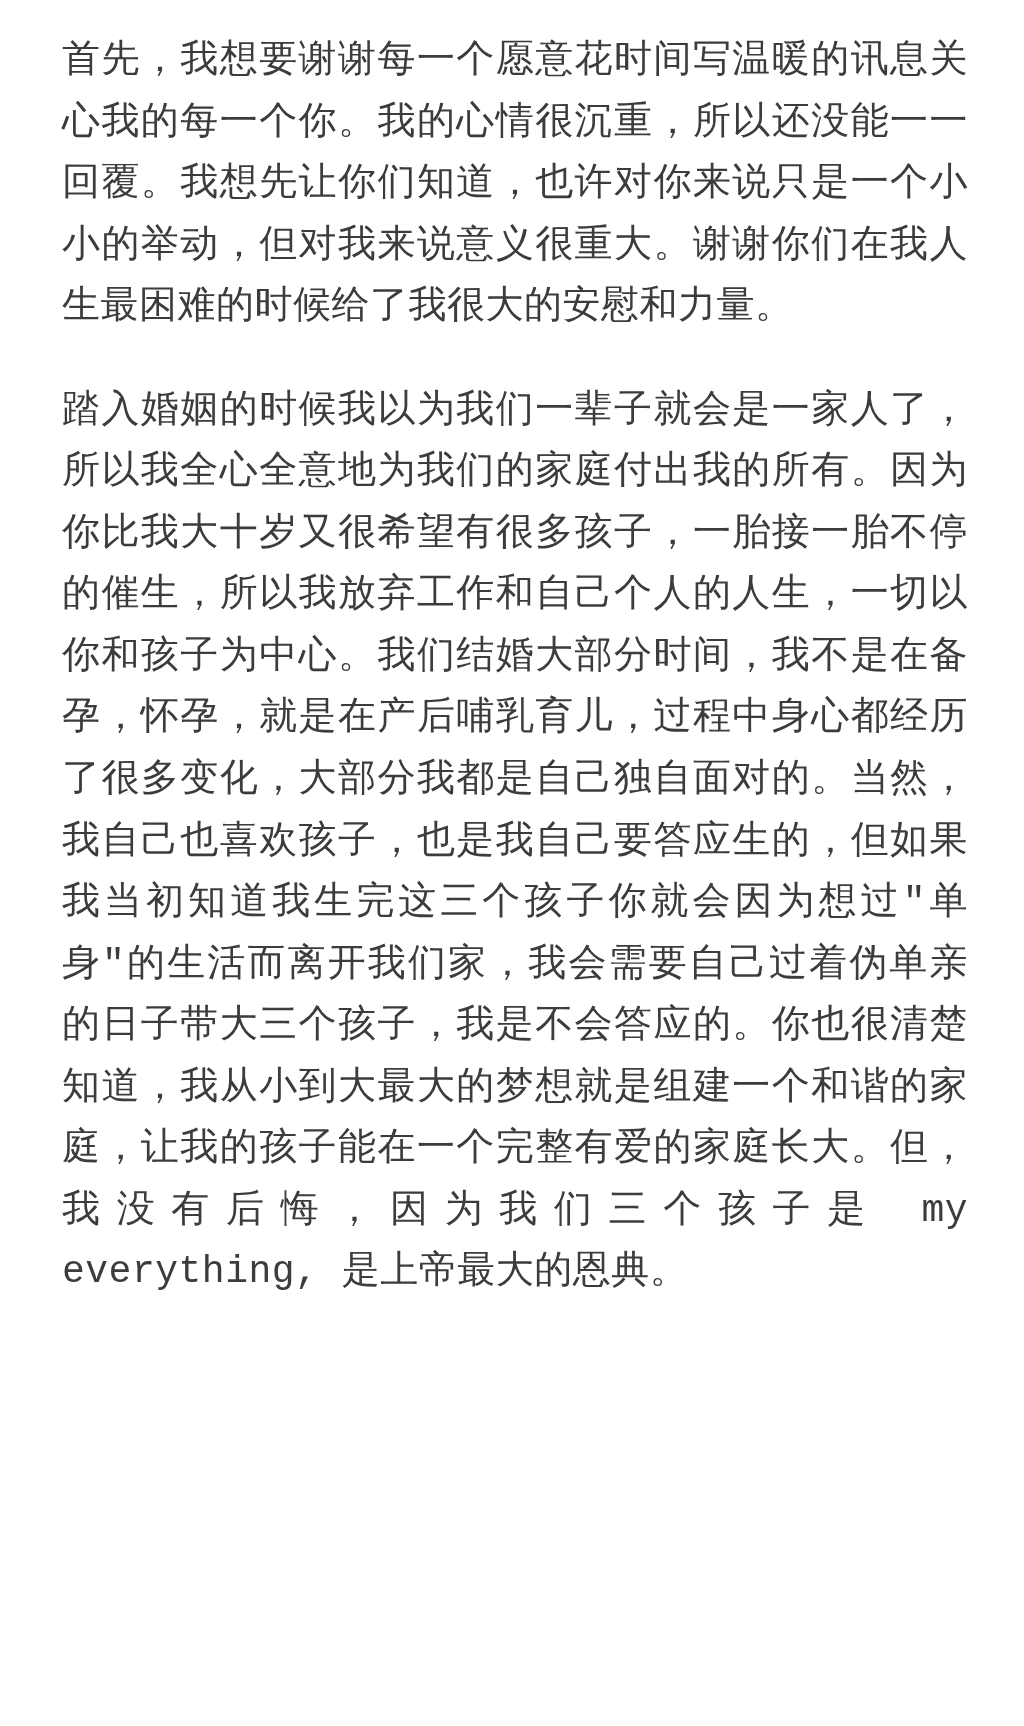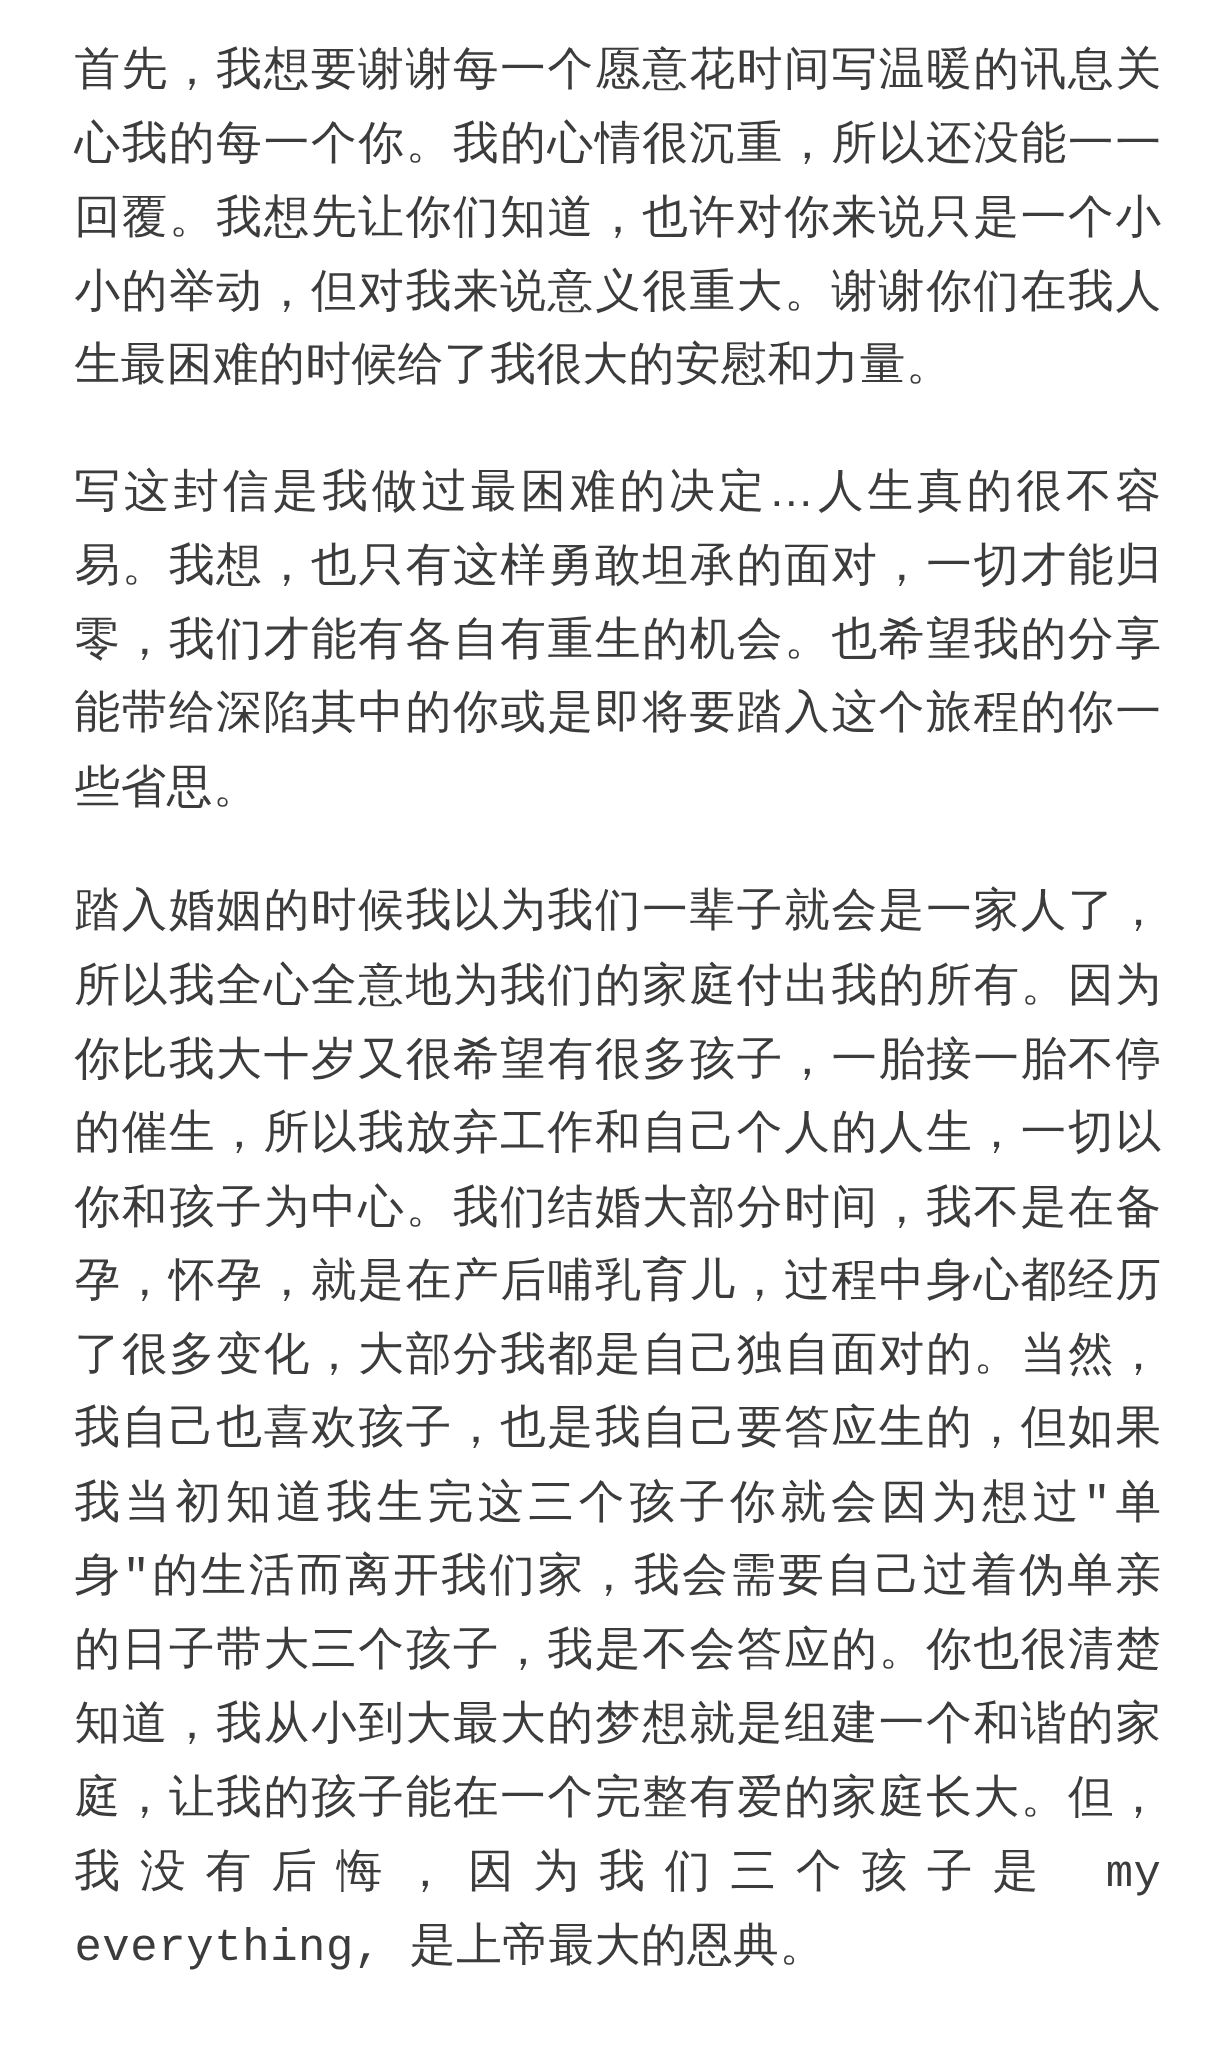--- a/index.html
+++ b/index.html
@@ -37,16 +37,15 @@
     margin-bottom: 0;
     font-family: Liberation Mono, monospace;
   }
 </style>
 </head>
 <body>
 
 <div class="page">
   <div class="article">
     <p class="para">首先，我想要谢谢每一个愿意花时间写温暖的讯息关心我的每一个你。我的心情很沉重，所以还没能一一回覆。我想先让你们知道，也许对你来说只是一个小小的举动，但对我来说意义很重大。谢谢你们在我人生最困难的时候给了我很大的安慰和力量。</p>
-    <p class="para">写这封信是我做过最困难的决定…人生真的很不容易。我想，也只有这样勇敢坦承的面对，一切才能归零，我们才能有各自有重生的机会。也希望我的分享能带给深陷其中的你或是即将要踏入这个旅程的你一些省思。</p>
     <p class="para">踏入婚姻的时候我以为我们一辈子就会是一家人了，所以我全心全意地为我们的家庭付出我的所有。因为你比我大十岁又很希望有很多孩子，一胎接一胎不停的催生，所以我放弃工作和自己个人的人生，一切以你和孩子为中心。我们结婚大部分时间，我不是在备孕，怀孕，就是在产后哺乳育儿，过程中身心都经历了很多变化，大部分我都是自己独自面对的。当然，我自己也喜欢孩子，也是我自己要答应生的，但如果我当初知道我生完这三个孩子你就会因为想过"单身"的生活而离开我们家，我会需要自己过着伪单亲的日子带大三个孩子，我是不会答应的。你也很清楚知道，我从小到大最大的梦想就是组建一个和谐的家庭，让我的孩子能在一个完整有爱的家庭长大。但，我没有后悔，因为我们三个孩子是 my everything, 是上帝最大的恩典。</p>
   </div>
 </div>
 
 </body></html>

